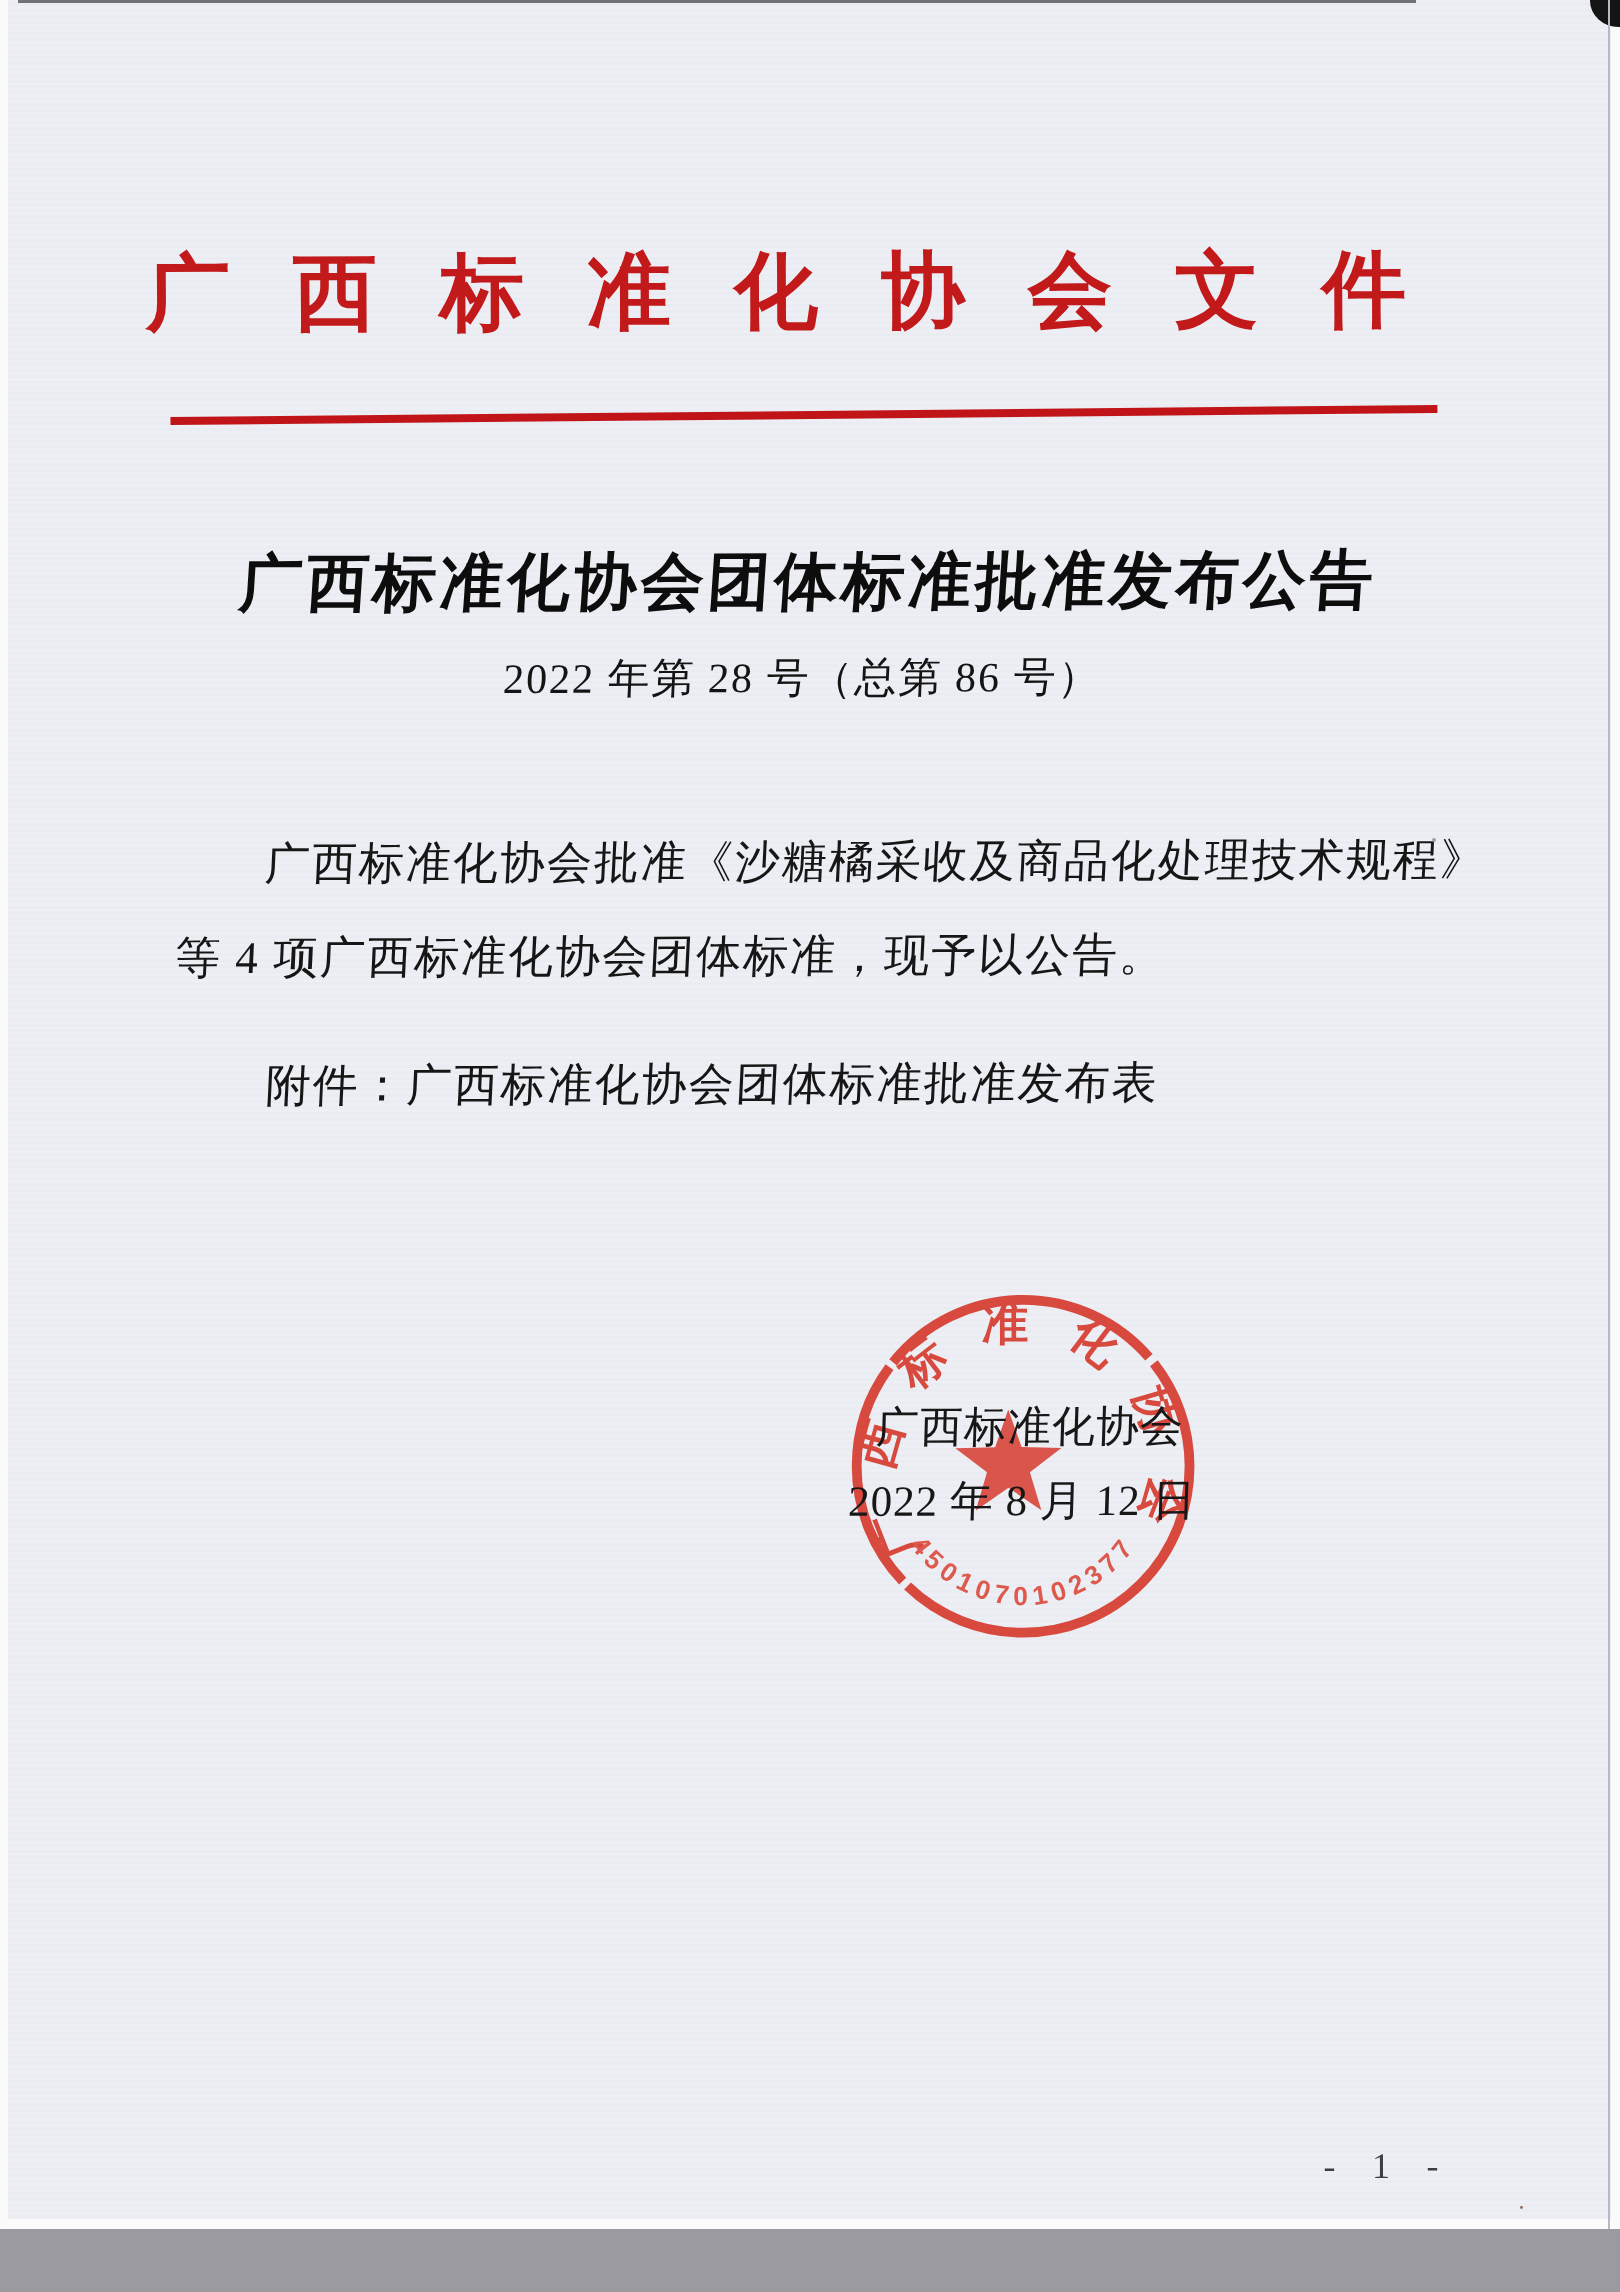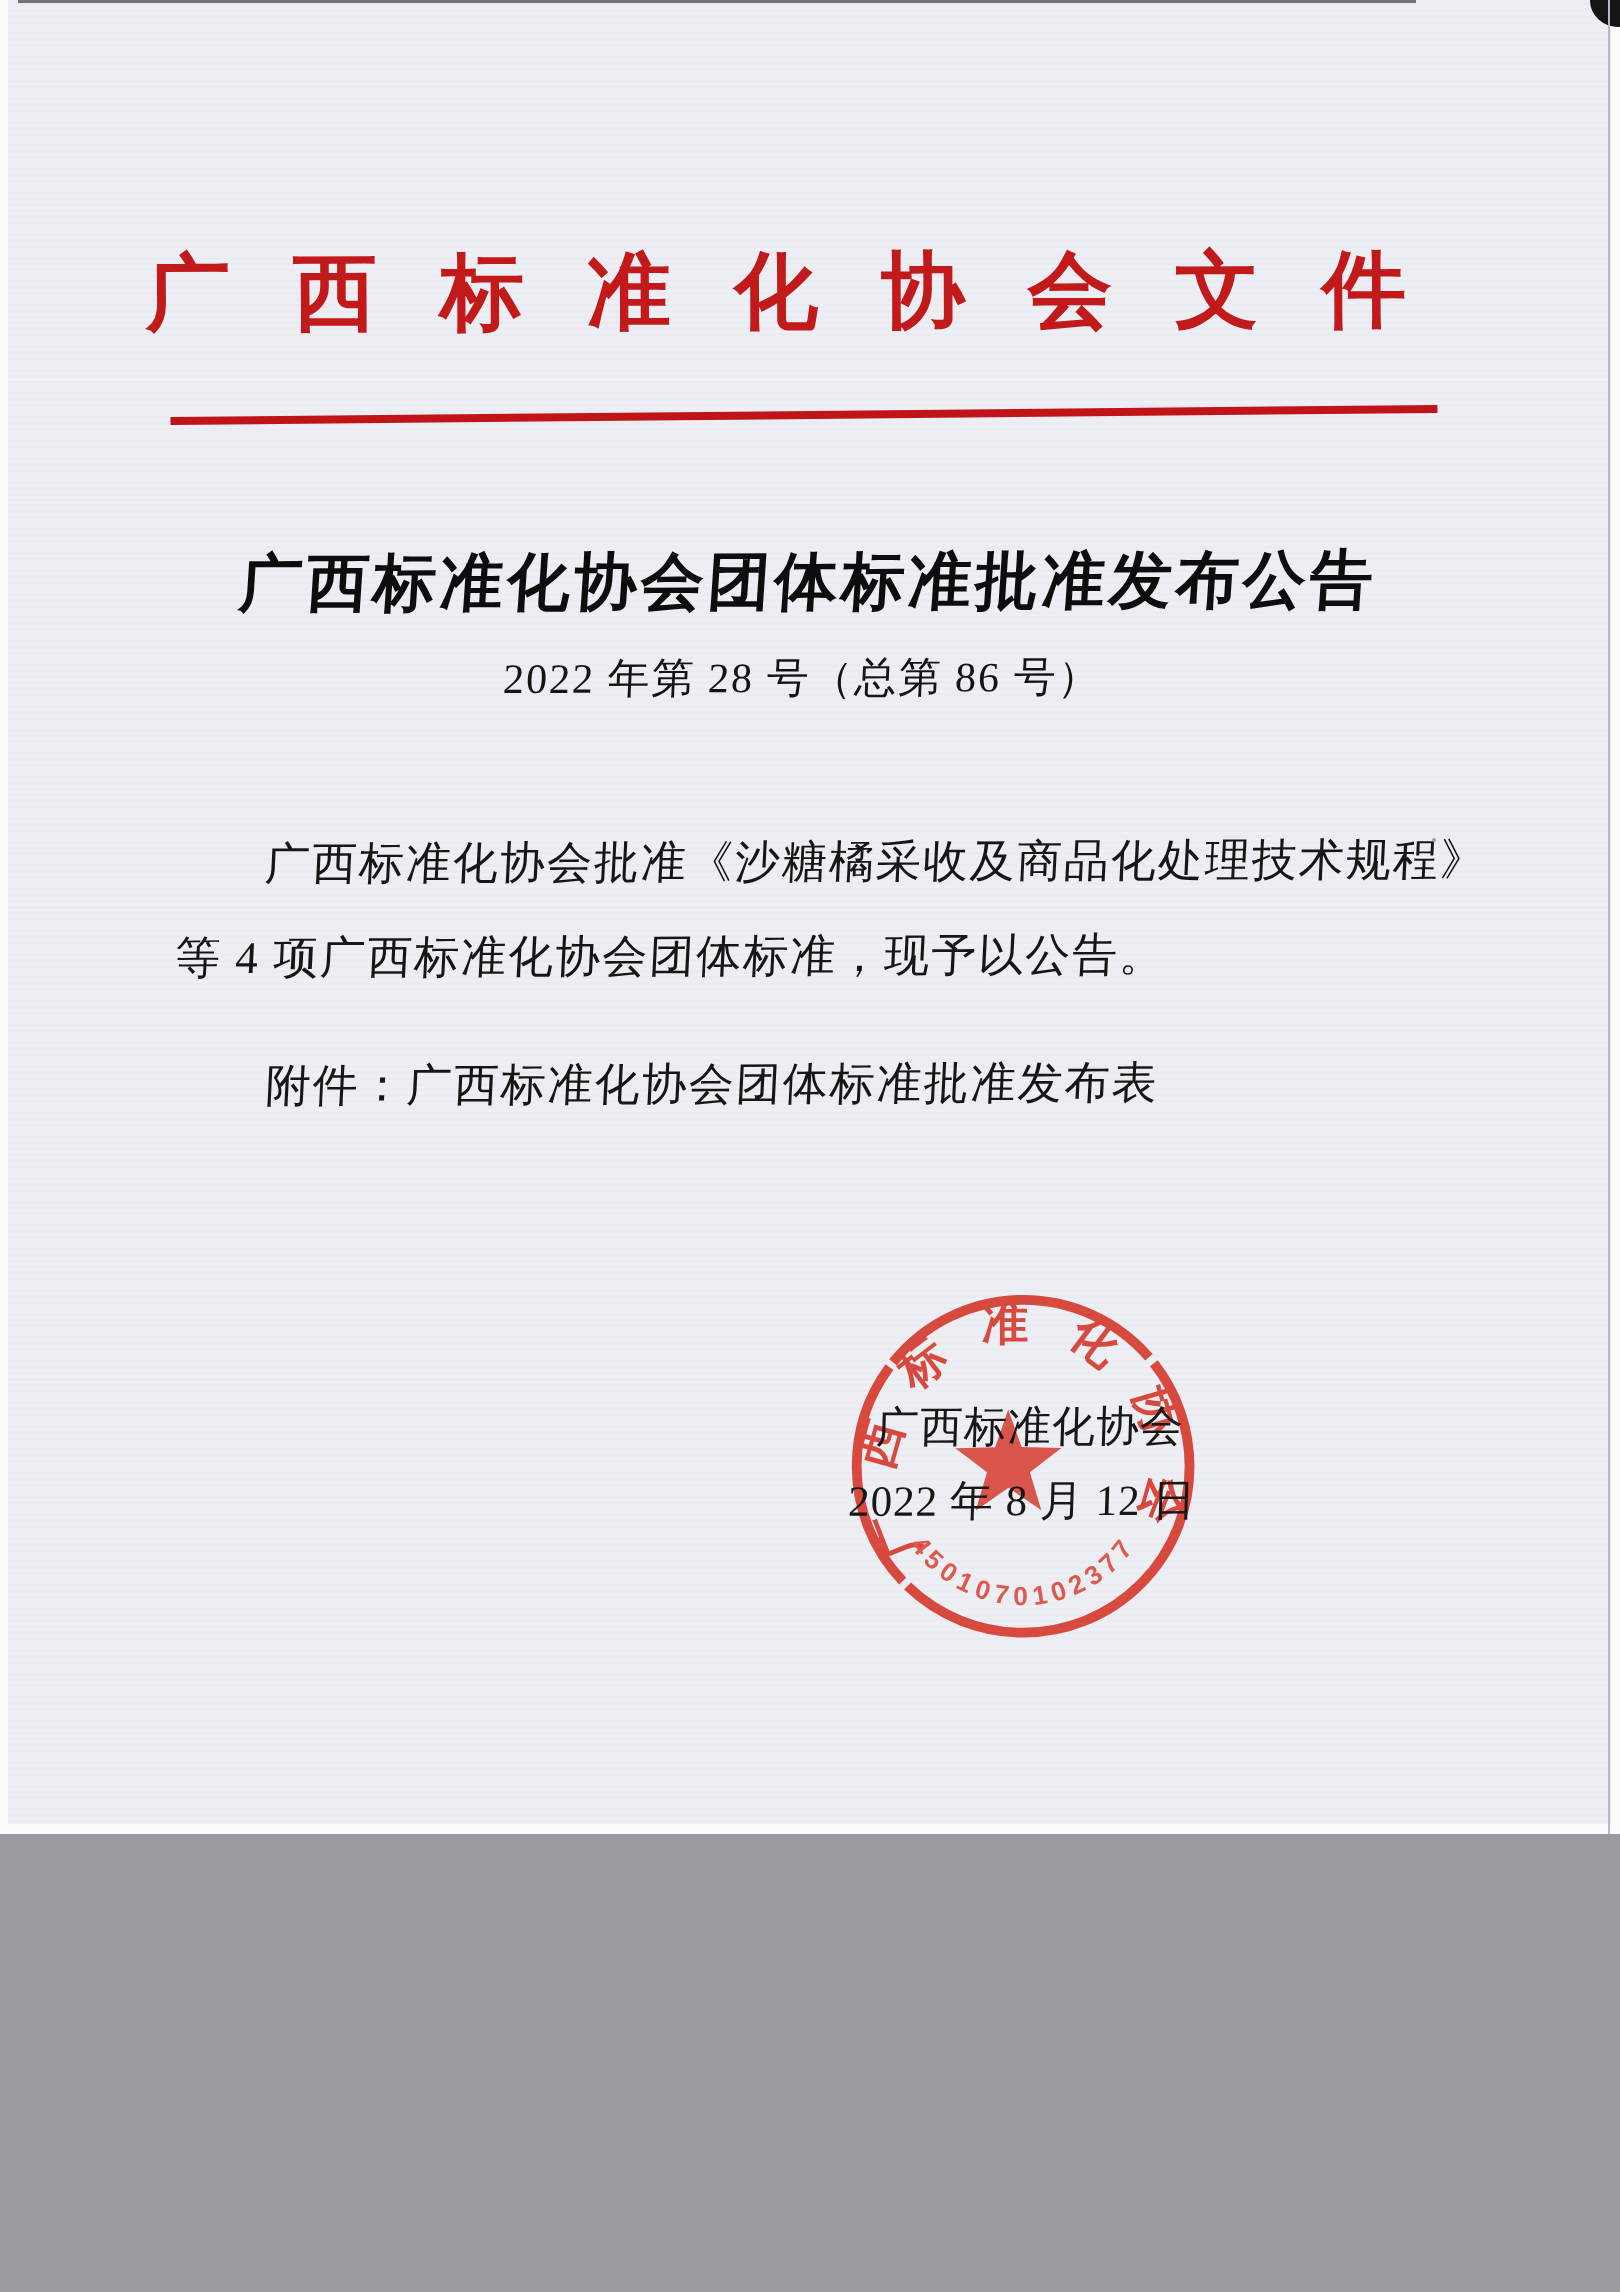--- a/index.html
+++ b/index.html
@@ -1,18 +1,18 @@
 <!DOCTYPE html>
 <html><head>
 <meta charset="utf-8">
 <style>
   html,body{margin:0;padding:0;background:#9a9aa0;}
   .scan{
     position:relative;
-    width:1620px;height:1834px;
+    width:1620px;height:2229px;
     background:#fbfbfc;
     overflow:hidden;
     font-family:"Liberation Serif","DejaVu Serif",serif;
   }
   .paper{
     position:absolute;left:7.8px;top:0;right:8.8px;bottom:9.8px;
     background:
       repeating-linear-gradient(180deg, rgba(255,255,255,0.035) 0 2.9px, rgba(150,160,190,0.03) 2.9px 5.9px),
       #eceef4;
   }

